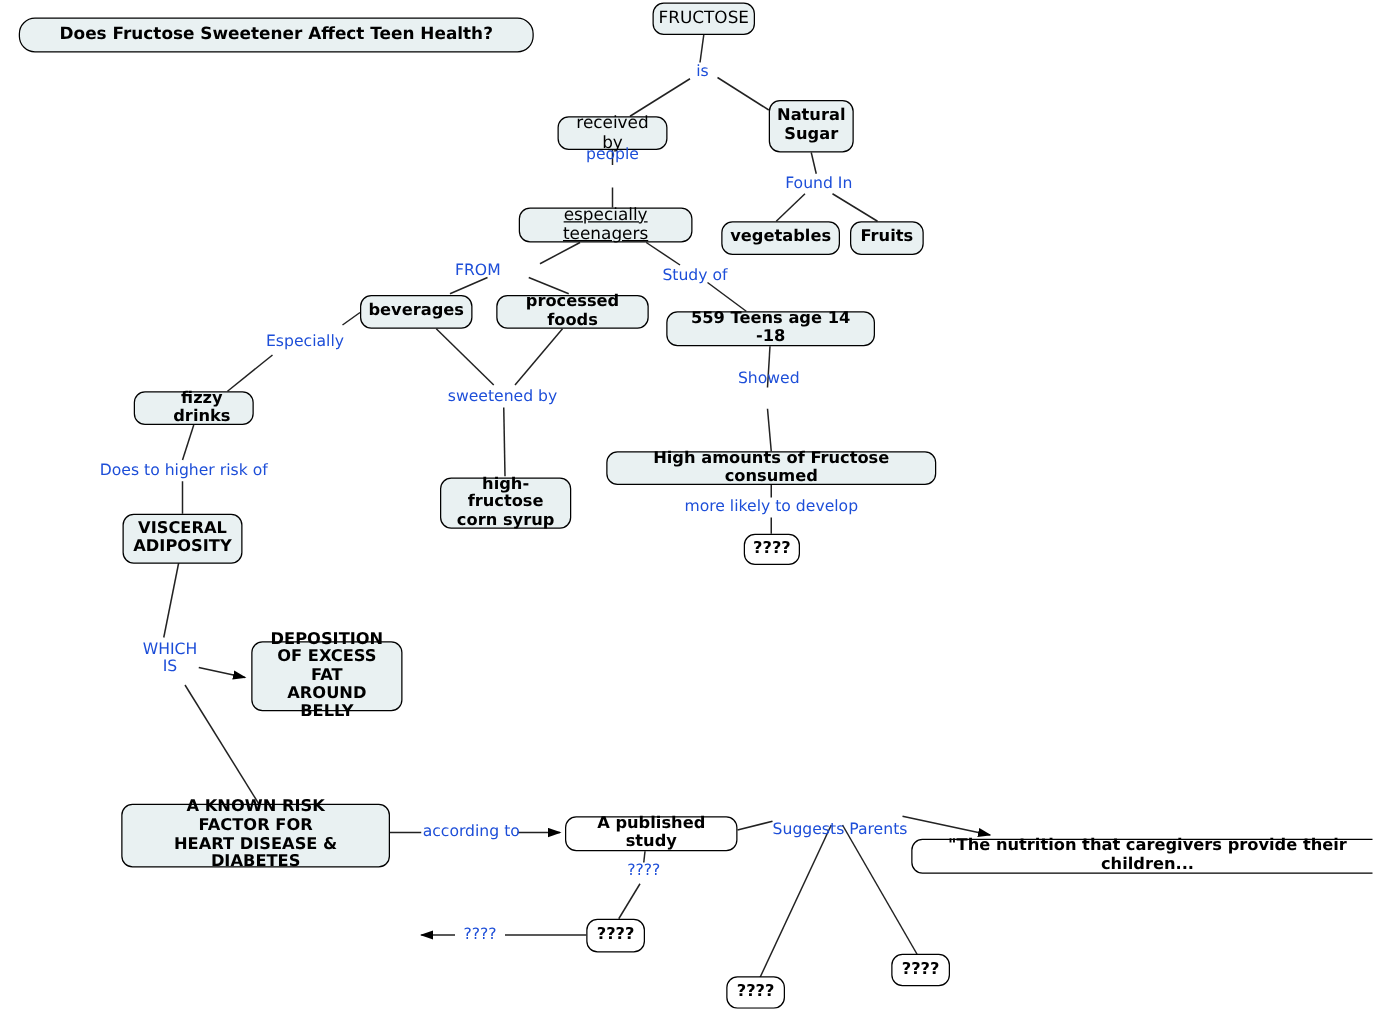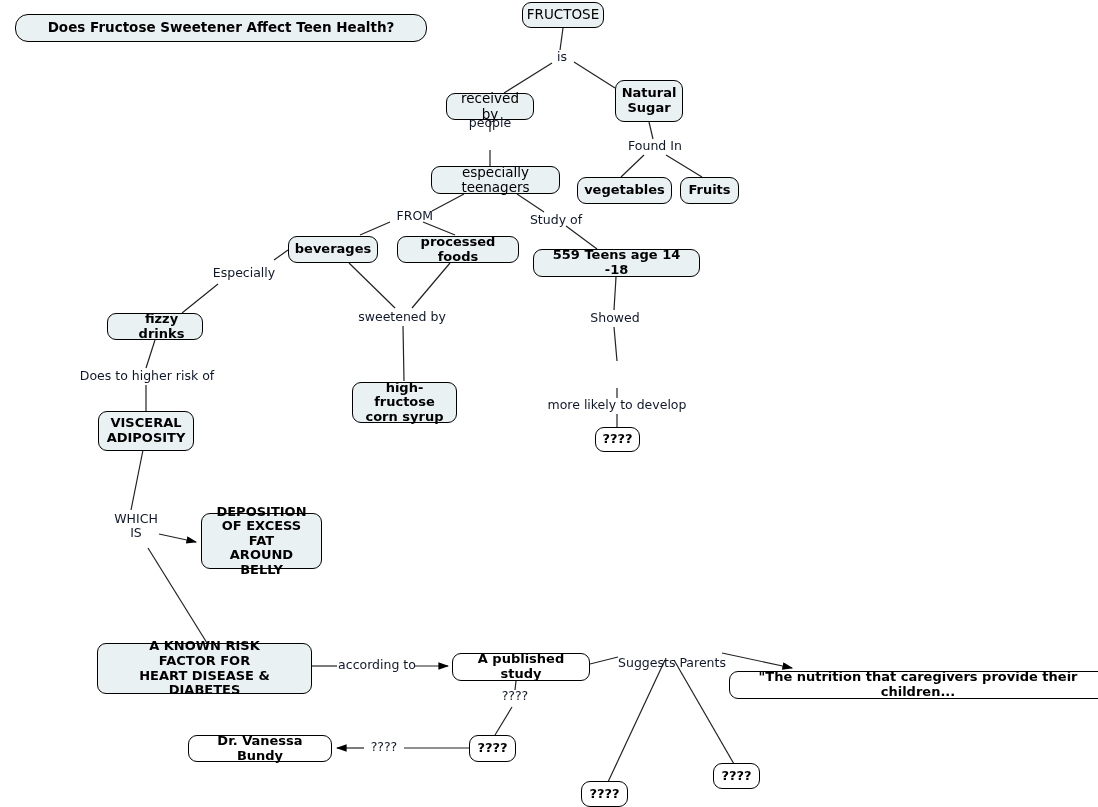--- a/index.html
+++ b/index.html
@@ -41,21 +41,21 @@
   .node.white { background: #ffffff; }
   .node.title {
     font-size: 13.5px; font-weight: bold;
     border-radius: 13px;
     justify-content: center;
   }
   .link-label {
     position: absolute;
     font-size: 12.5px;
     font-weight: normal;
-    color: #0f172a;
+    color: #1d4ed8;
     background: transparent;
     text-align: center;
     line-height: 1.15;
     white-space: pre-line;
     z-index: 3;
   }
 </style>
 </head>
 <body>
 
@@ -149,78 +149,78 @@
     <span>Does Fructose Sweetener Affect Teen Health?</span>
   </div>
 
   <div class="node plain" style="left:510px; top:2px; width:82px; height:26px;">FRUCTOSE</div>
 
   <div class="node plain" style="left:434px; top:93px; width:88px; height:27px;">received by</div>
 
   <div class="node" style="left:603px; top:80px; width:68px; height:42px;">Natural
 Sugar</div>
 
-  <div class="node plain" style="left:419px; top:166px; width:129px; height:28px;">especially teenagers</div>
+  <div class="node plain" style="left:403px; top:166px; width:139px; height:28px;text-decoration:underline;">especially teenagers</div>
 
   <div class="node" style="left:565px; top:177px; width:95px; height:27px;">vegetables</div>
 
   <div class="node" style="left:668px; top:177px; width:59px; height:27px;">Fruits</div>
 
   <div class="node" style="left:276px; top:236px; width:90px; height:27px;">beverages</div>
 
   <div class="node" style="left:385px; top:236px; width:122px; height:27px;">processed foods</div>
 
   <div class="node" style="left:521px; top:249px; width:167px; height:28px;">559 Teens age 14 -18</div>
 
   <div class="node" style="left:95px; top:313px; width:96px; height:27px;padding-left:20px;">fizzy drinks</div>
 
   <div class="node" style="left:340px; top:382px; width:105px; height:41px;">high-fructose
 corn syrup</div>
 
+  <div class="node" style="left:473px; top:361px; width:264px; height:27px;">High amounts of Fructose consumed</div>
 
   <div class="node white" style="left:583px; top:427px; width:45px; height:25px;">????</div>
 
   <div class="node" style="left:86px; top:411px; width:96px; height:40px;">VISCERAL
 ADIPOSITY</div>
 
   <div class="node" style="left:189px; top:513px; width:121px; height:56px;">DEPOSITION
 OF EXCESS FAT
 AROUND BELLY</div>
 
   <div class="node" style="left:85px; top:643px; width:215px; height:51px;">A KNOWN RISK
 FACTOR FOR
 HEART DISEASE &amp; DIABETES</div>
 
   <div class="node white" style="left:440px; top:653px; width:138px; height:28px;">A published study</div>
 
   <div class="node white" style="left:717px; top:671px; width:378px; height:28px;">"The nutrition that caregivers provide their children...</div>
 
-  <div class="node white" style="left:176px; top:735px; width:144px; height:27px;">Dr. Vanessa Bundy</div>
 
   <div class="node white" style="left:457px; top:735px; width:47px; height:27px;">????</div>
 
   <div class="node white" style="left:569px; top:781px; width:47px; height:26px;">????</div>
 
   <div class="node white" style="left:701px; top:763px; width:47px; height:26px;">????</div>
 
   <div class="link-label" style="left:538px; top:50px; width:24px; text-align:center;">is</div>
 
   <div class="link-label" style="left:450px; top:116px; width:56px; text-align:center;">people</div>
 
   <div class="link-label" style="left:608px; top:139px; width:70px; text-align:center;">Found In</div>
 
-  <div class="link-label" style="left:377px; top:209px; width:44px; text-align:right;">FROM</div>
+  <div class="link-label" style="left:352px; top:209px; width:44px; text-align:left;">FROM</div>
 
   <div class="link-label" style="left:515px; top:213px; width:58px; text-align:center;">Study of</div>
 
   <div class="link-label" style="left:198px; top:266px; width:68px; text-align:center;">Especially</div>
 
   <div class="link-label" style="left:346px; top:310px; width:88px; text-align:center;">sweetened by</div>
 
-  <div class="link-label" style="left:576px; top:311px; width:54px; text-align:center;">Showed</div>
+  <div class="link-label" style="left:576px; top:295px; width:54px; text-align:center;">Showed</div>
 
   <div class="link-label" style="left:62px; top:369px; width:146px; text-align:center;">Does to higher risk of</div>
 
   <div class="link-label" style="left:529px; top:398px; width:152px; text-align:center;">more  likely to develop</div>
 
   <div class="link-label" style="left:100px; top:512px; width:48px; text-align:center;">WHICH
 IS</div>
 
   <div class="link-label" style="left:326px; top:658px; width:78px; text-align:center;">according to</div>
 

